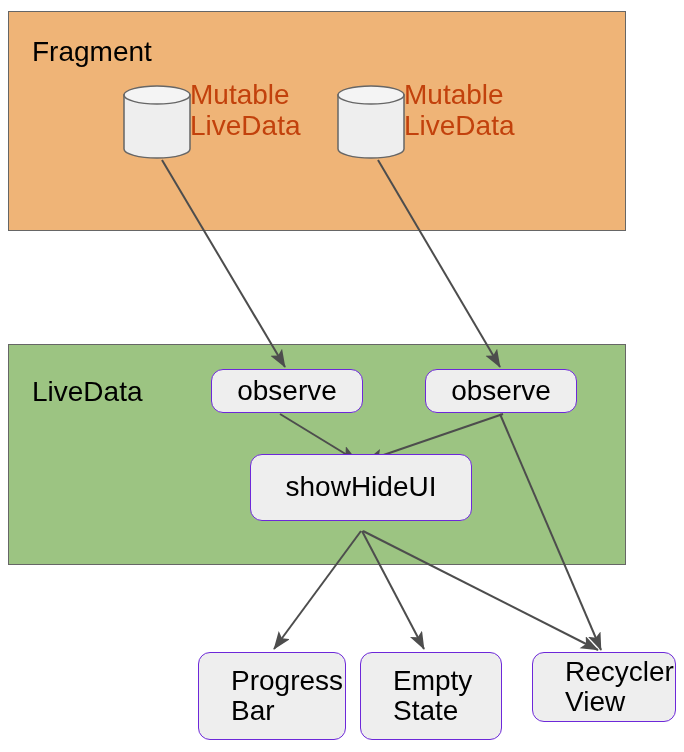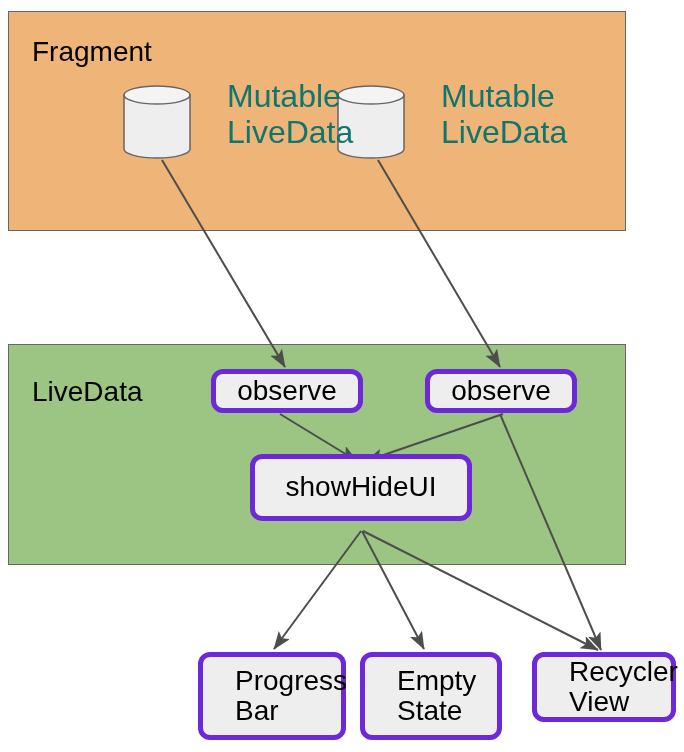--- a/index.html
+++ b/index.html
@@ -36,42 +36,41 @@
     position: absolute;
     font-size: 28px;
     color: #000000;
     line-height: 1;
     white-space: nowrap;
   }
   .node-box {
     position: absolute;
     box-sizing: border-box;
     background: #eeeeee;
-    border: 5px solid #6d28d9;
+    border: 1px solid #6d28d9;
     border-radius: 12px;
     display: flex;
     align-items: center;
     justify-content: center;
     font-size: 28px;
     color: #000000;
     text-align: center;
     line-height: 1.08;
   }
   .node-box.left-aligned {
     justify-content: flex-start;
     padding-left: 32px;
     text-align: left;
   }
   .cyl-label {
     position: absolute;
-    font-size: 32px;
-    color: #0f766e;
+    font-size: 28px;
+    color: #c2410c;
     line-height: 1.12;
     white-space: pre-line;
-    padding-left: 37px;
   }
 </style>
 </head>
 <body>
 
 <div id="diagram-root">
 
   <div class="container-box" id="container-viewmodel" style="left: 8px; top: 11px; width: 618px; height: 220px; background: rgb(239, 180, 119);"></div>
   <div class="container-label" id="label-viewmodel" style="left: 32px; top: 38px;">Fragment</div>
 

